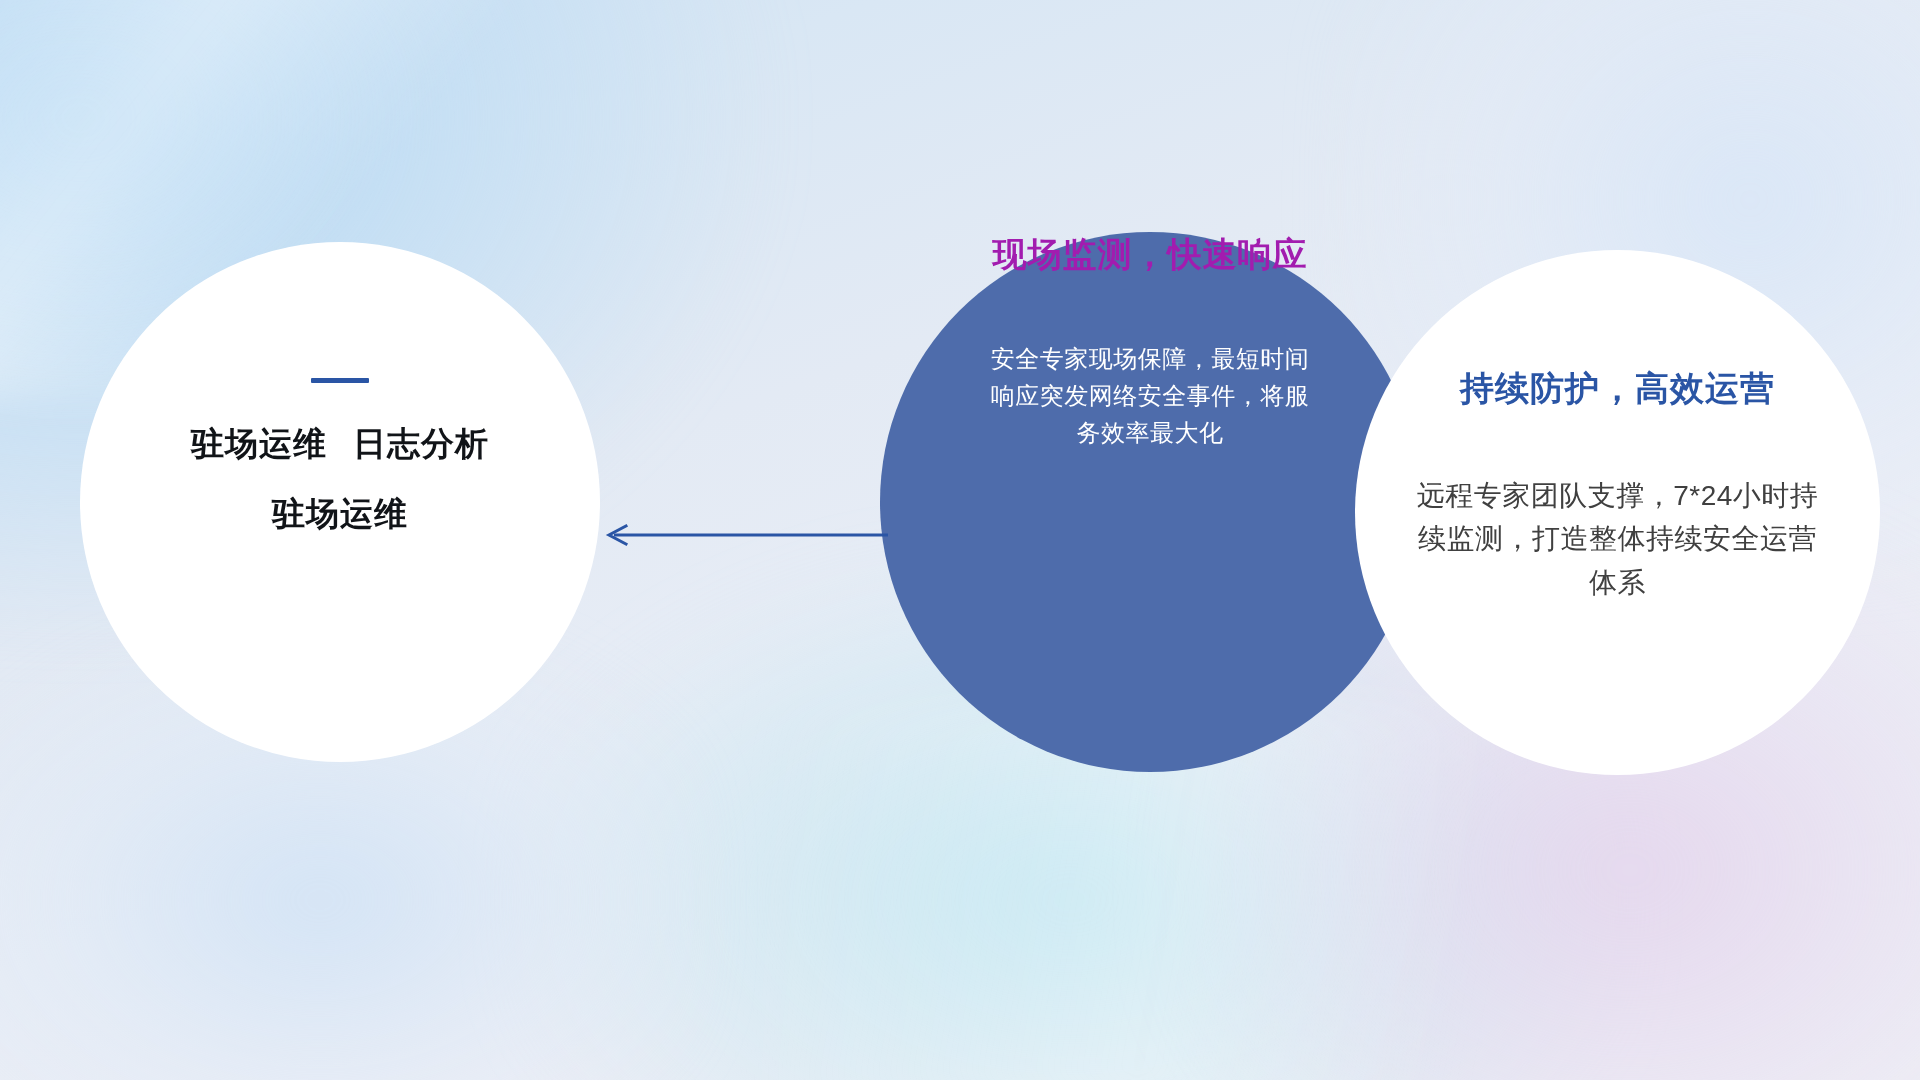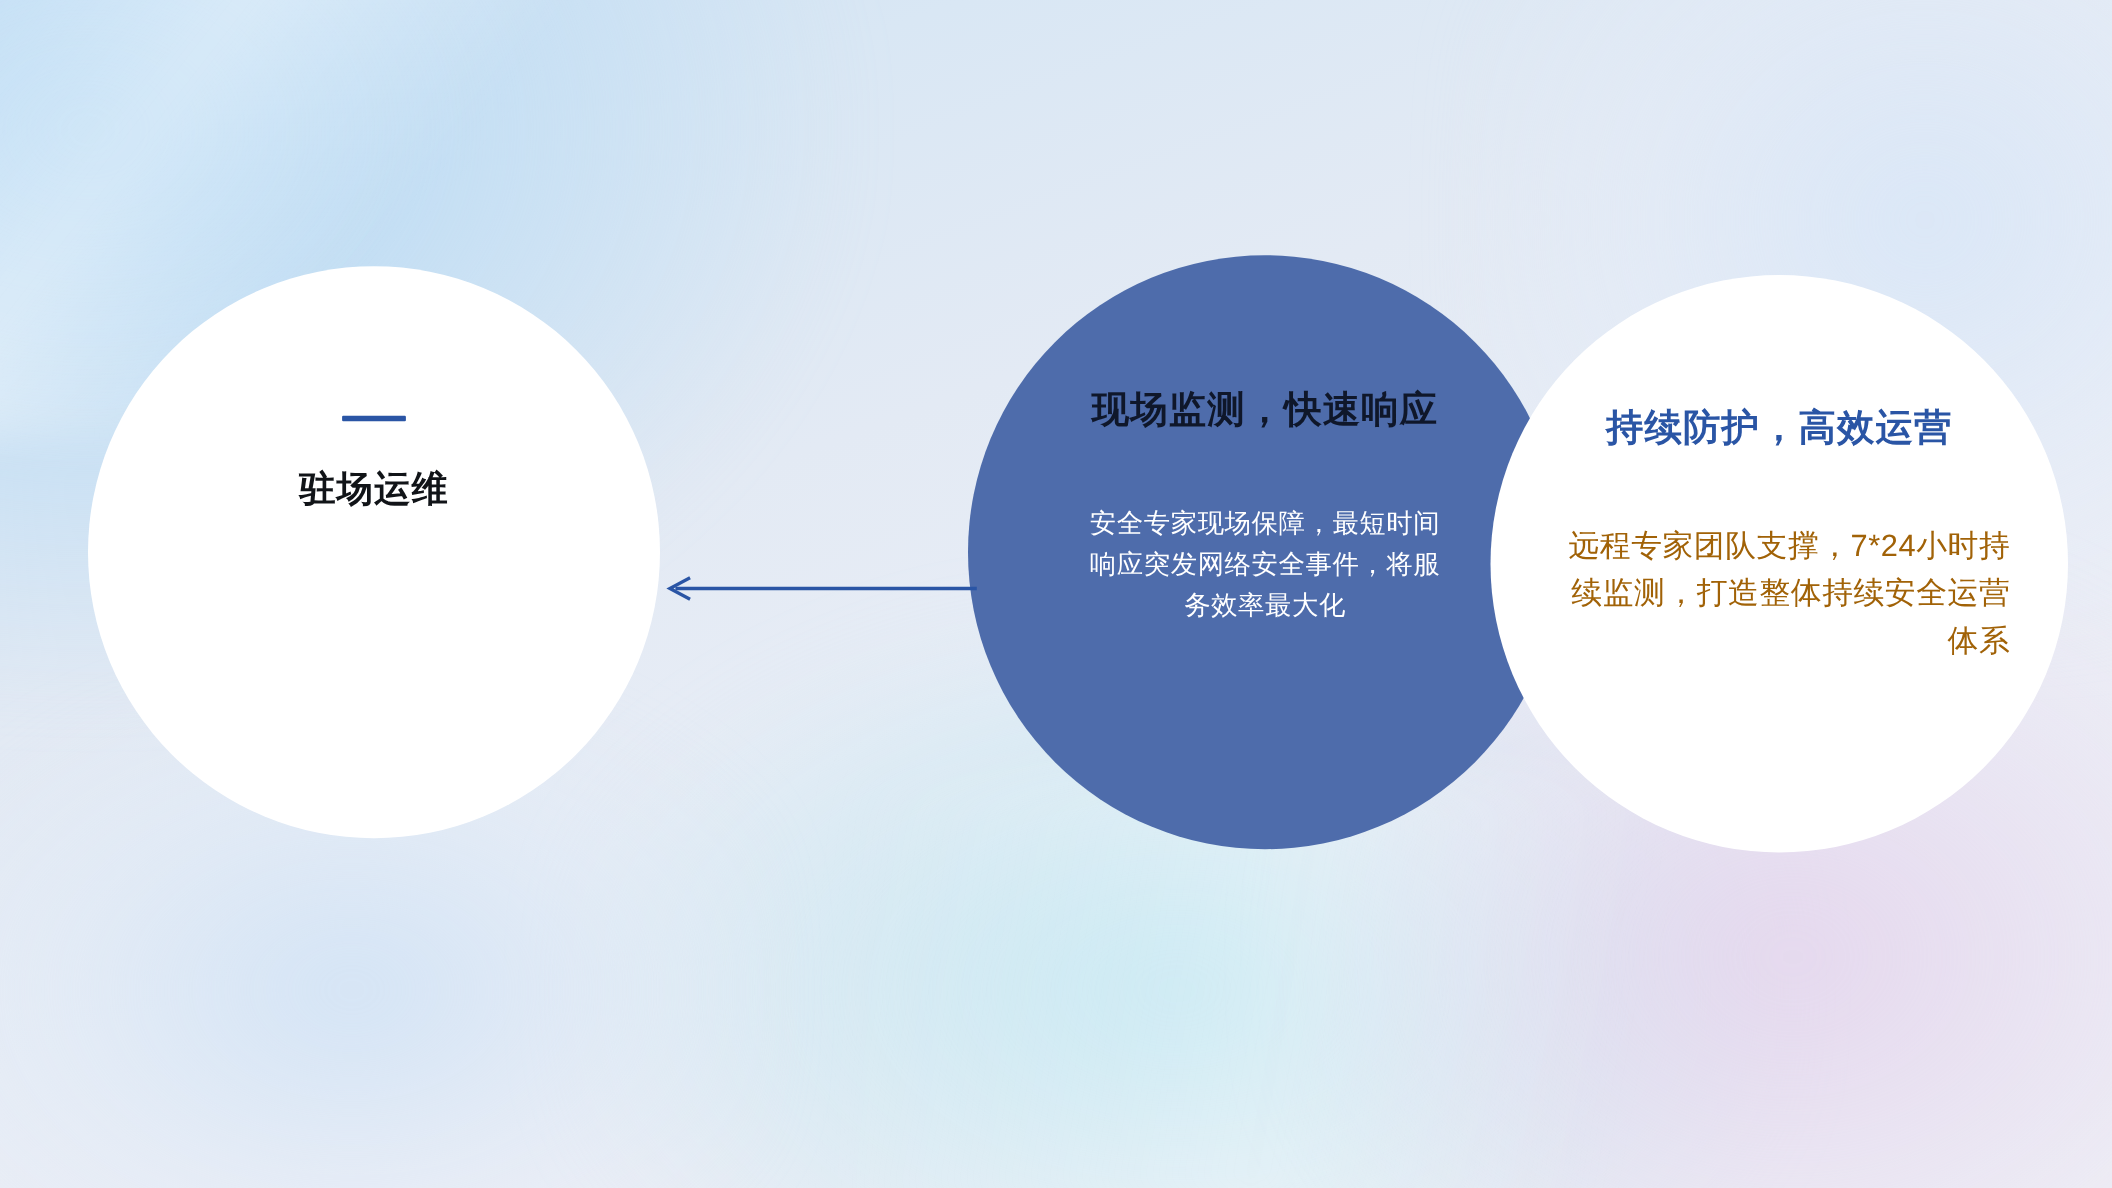--- a/index.html
+++ b/index.html
@@ -142,24 +142,23 @@
     top: 232px;
     width: 540px;
     height: 540px;
     z-index: 7;
     display: flex;
     flex-direction: column;
     align-items: center;
     pointer-events: none;
   }
   #middle-title {
-    margin-top: 118px;
     font-size: 34px;
     font-weight: bold;
-    color: #0f172a;
+    color: #a21caf;
     letter-spacing: 1px;
     white-space: nowrap;
     text-align: center;
   }
   #middle-body {
     margin-top: 62px;
     font-size: 24px;
     color: #ffffff;
     line-height: 1.55;
     text-align: center;
@@ -185,23 +184,23 @@
     font-size: 34px;
     font-weight: bold;
     color: #2a55a5;
     letter-spacing: 1px;
     white-space: nowrap;
     text-align: center;
   }
   #right-body {
     margin-top: 62px;
     font-size: 28px;
-    color: #a16207;
+    color: #404040;
     line-height: 1.55;
-    text-align: right;
+    text-align: center;
     width: 420px;
     letter-spacing: 0.5px;
   }
 
   
   #arrow {
     position: absolute;
     left: 600px;
     top: 520px;
     width: 290px;
@@ -219,20 +218,23 @@
   <div class="bg-glow-4"></div>
   <div class="bg-glow-2"></div>
   <div class="bg-glow-3"></div>
   <div class="bg-glow-5"></div>
   <div class="bg-streak"></div>
   <div class="bg-streak-2"></div>
 
   <div id="circle-left" class="circle">
     <div class="accent-dash"></div>
     <div class="left-line">
+      <span>驻场运维</span><span class="gap"></span><span>日志分析</span>
+    </div>
+    <div class="left-line">
       <span>驻场运维</span>
     </div>
   </div>
 
   <svg id="arrow" viewBox="0 0 290 30">
     <line x1="288" y1="15" x2="14" y2="15" stroke="#2a55a5" stroke-width="3"></line>
     <polyline points="26,6 9,15 26,24" fill="none" stroke="#2a55a5" stroke-width="3" stroke-linecap="square" stroke-linejoin="miter"></polyline>
   </svg>
 
   <div id="circle-middle" class="circle"></div>

